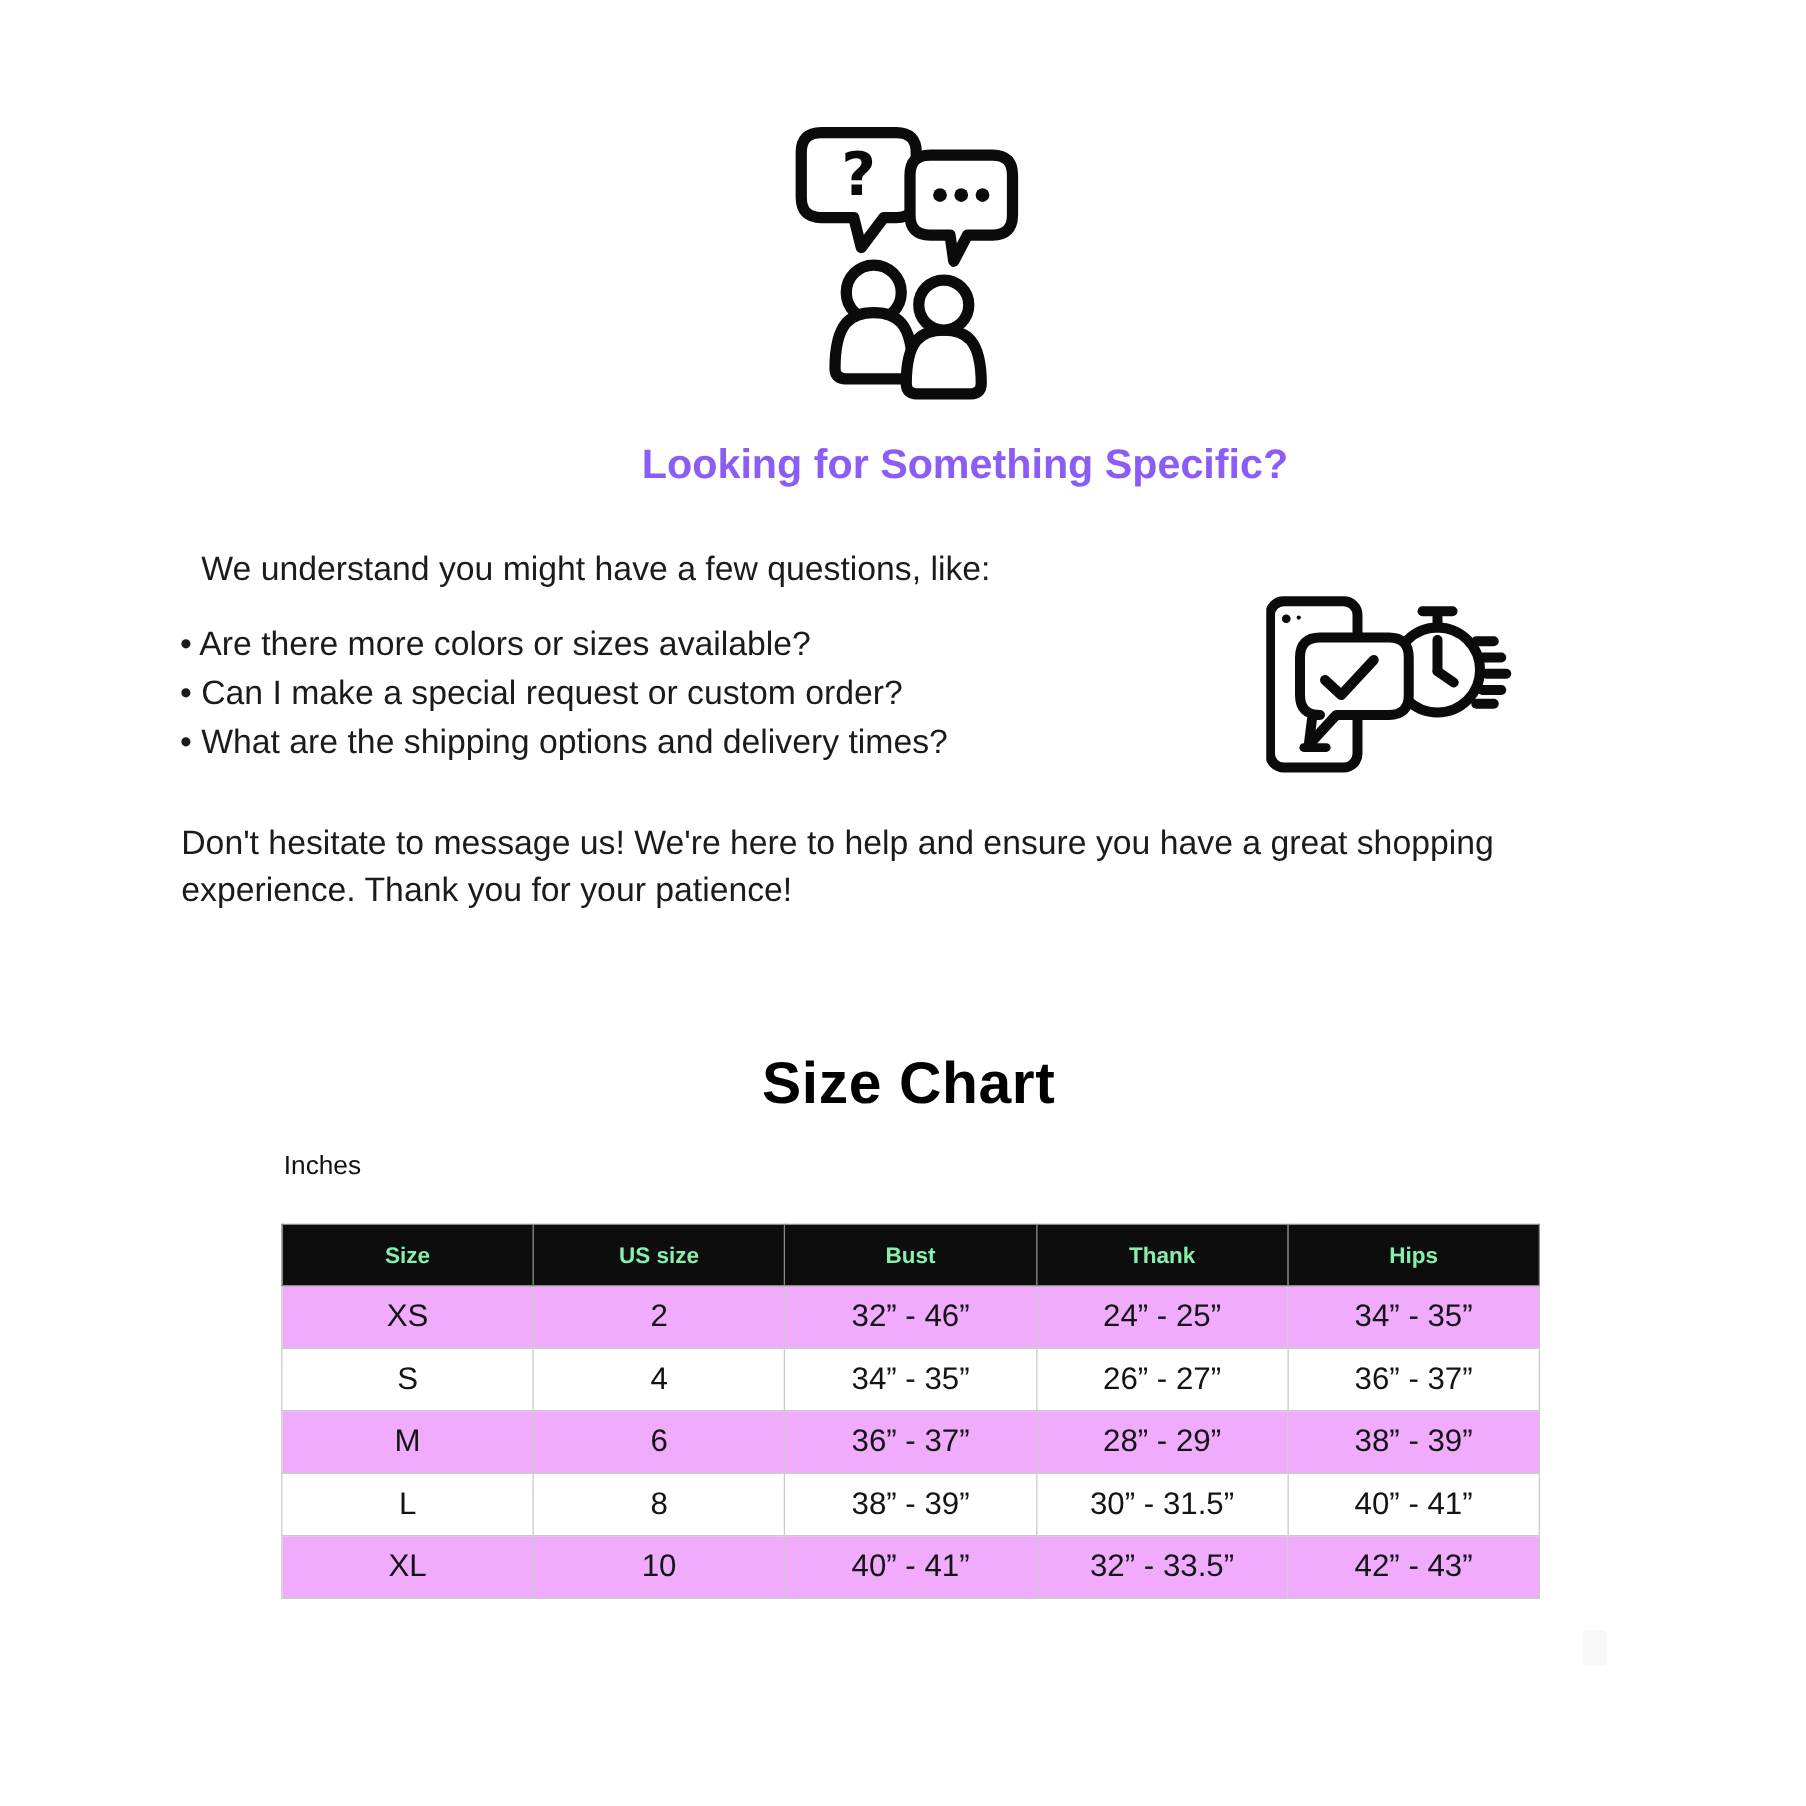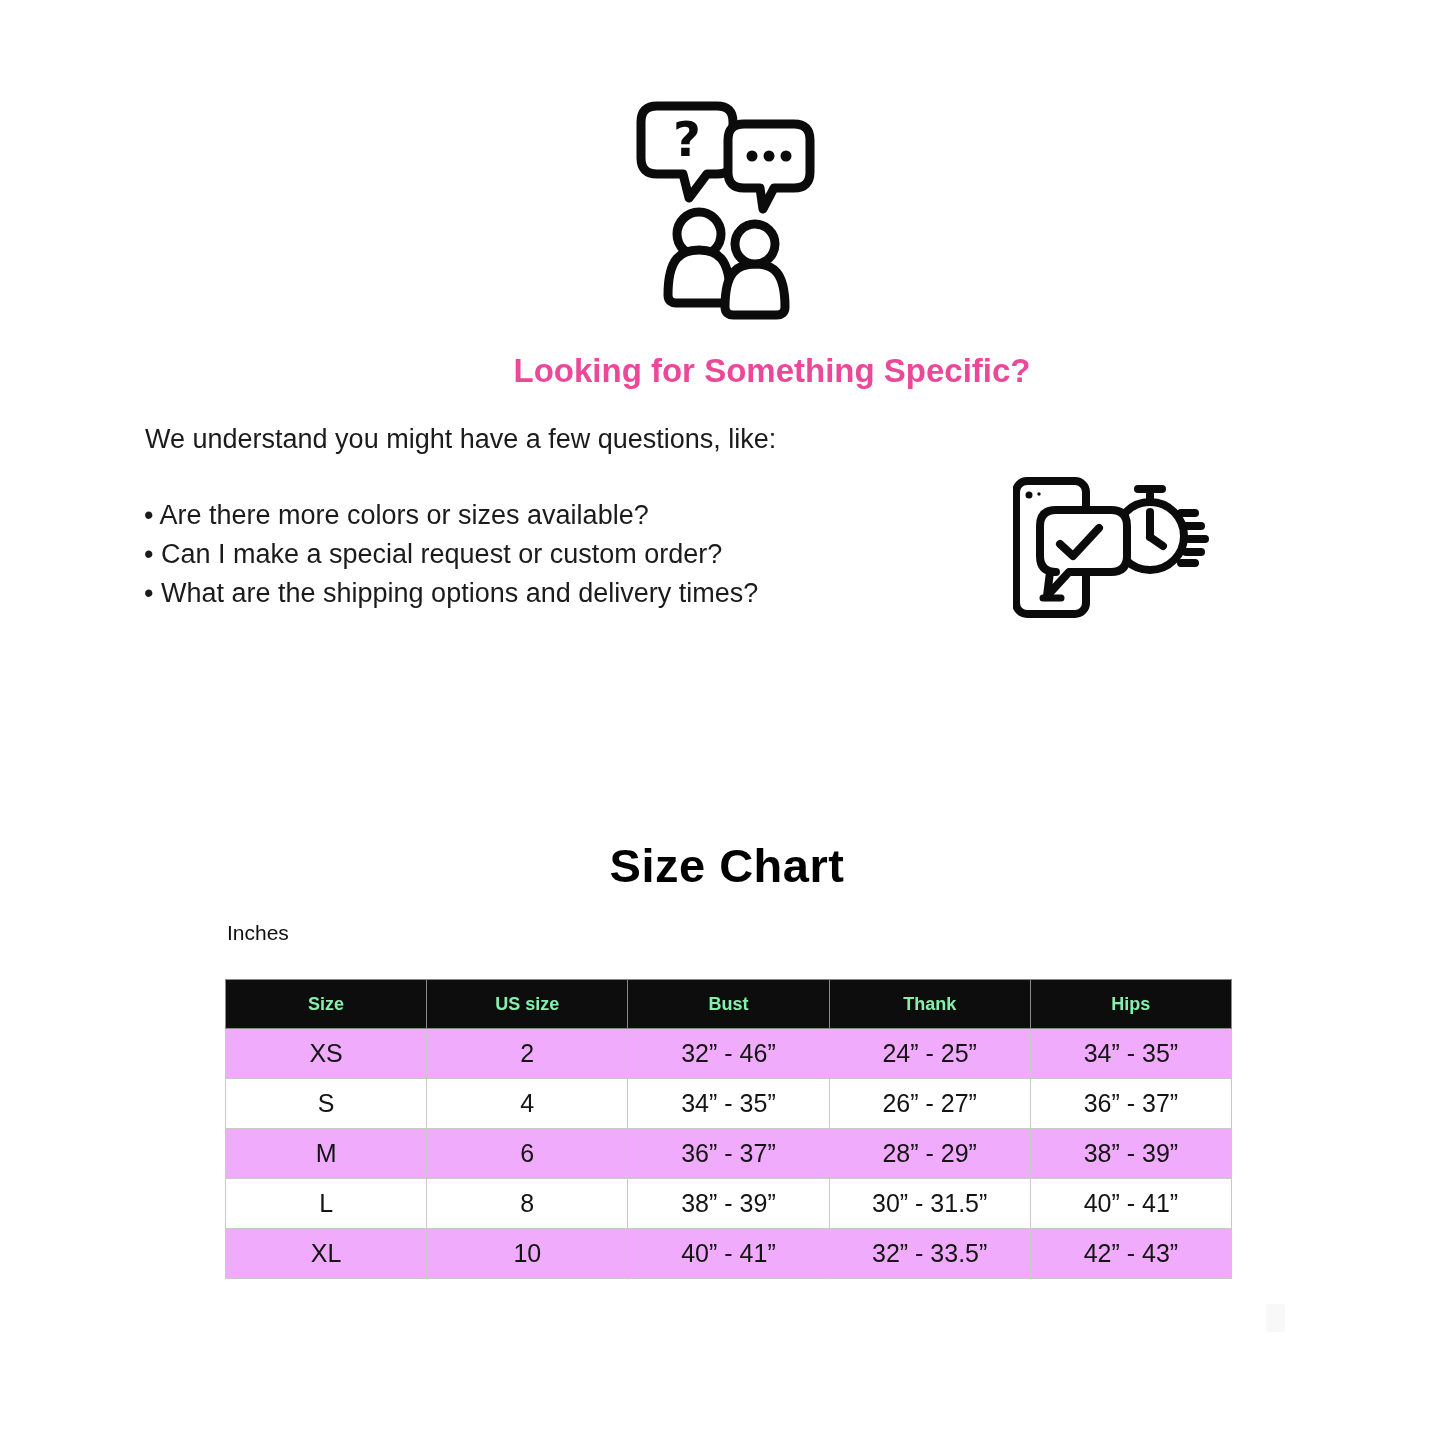--- a/index.html
+++ b/index.html
@@ -9,23 +9,23 @@
     height: 1445px;
     background: #ffffff;
     font-family: "Liberation Sans", "DejaVu Sans", sans-serif;
     color: #1b1b1b;
     overflow: hidden;
   }
   .chat-icon { position: absolute; left: 633px; top: 100px; }
   .reply-icon { position: absolute; left: 1013px; top: 474px; }
   .main-heading {
     position: absolute; top: 352px; left: 772px; transform: translateX(-50%);
-    margin: 0; font-size: 33px; font-weight: 700; white-space: nowrap; color: #ec4899;
+    margin: 0; font-size: 33px; font-weight: 700; white-space: nowrap; color: #8b5cf6;
   }
-  .intro { position: absolute; left: 145px; top: 424px; margin: 0; font-size: 27px; }
+  .intro { position: absolute; left: 145px; top: 424px; margin: 16px; font-size: 27px; }
   .bullets { position: absolute; left: 144px; top: 496px; font-size: 27px; line-height: 39px; }
   .outro {
     position: absolute; left: 145px; top: 655px; margin: 0;
     font-size: 27px; line-height: 38px; width: 1150px;
   }
   .chart-title {
     position: absolute; top: 838px; left: 727px; transform: translateX(-50%);
     margin: 0; font-size: 47px; font-weight: 700; white-space: nowrap; color: #000000;
     letter-spacing: 0.5px;
   }
@@ -98,20 +98,21 @@
       <line x1="168" y1="39" x2="182" y2="39"></line>
       <line x1="173" y1="52" x2="188" y2="52"></line>
       <line x1="176" y1="65" x2="192" y2="65"></line>
       <line x1="173" y1="78" x2="188" y2="78"></line>
       <line x1="168" y1="89" x2="182" y2="89"></line>
     </g>
     <path fill="#ffffff" stroke="#0b0b0b" stroke-width="8" stroke-linejoin="round" d="M43 36 H98 Q114 36 114 52 V82 Q114 98 98 98 H56 L34 122 L37 98 H43 Q27 98 27 82 V52 Q27 36 43 36 Z"></path>
     <polyline points="47,70 60,82 86,54" fill="none" stroke="#0b0b0b" stroke-width="8" stroke-linecap="round" stroke-linejoin="round"></polyline>
   </svg>
 
+  <p class="outro">Don't hesitate to message us! We're here to help and ensure you have a great shopping experience. Thank you for your patience!</p>
 
   <h2 class="chart-title">Size Chart</h2>
 
   <div class="units">Inches</div>
 
   <table class="size-table">
     <thead>
       <tr>
         <th>Size</th>
         <th>US size</th>

